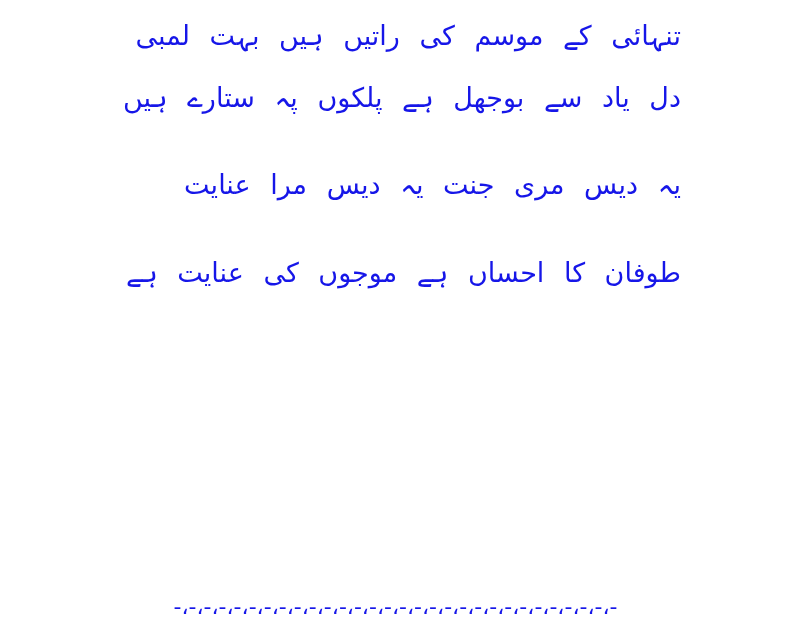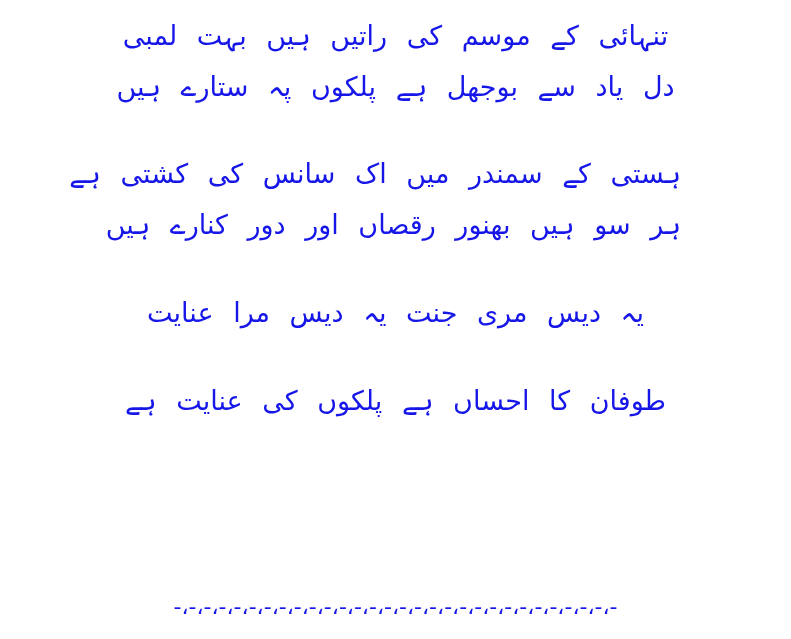--- a/index.html
+++ b/index.html
@@ -19,32 +19,32 @@
     position: relative;
     box-sizing: border-box;
     padding: 14px 110px 0 110px;
   }
   .stanza {
     margin: 0 0 44px 0;
   }
   .line {
     direction: rtl;
     unicode-bidi: bidi-override;
-    text-align: center;
+    text-align: right;
     color: #1616e8;
     font-size: 27px;
     line-height: 1.62;
     letter-spacing: 0.5px;
     word-spacing: 11px;
     white-space: nowrap;
     font-family: "DejaVu Sans", sans-serif;
     font-weight: 500;
   }
   .stanza .line + .line {
-    margin-top: 7px;
+    margin-top: 18px;
   }
   #stanza-1 { margin-top: 0; }
   .divider-wrap {
     position: absolute;
     left: 0;
     right: 0;
     bottom: 20px;
     text-align: center;
   }
   .divider {
@@ -59,30 +59,26 @@
 </head>
 <body>
 
 <div id="poem">
 
   <div class="stanza" id="stanza-1">
     <div class="line">تنہائی کے موسم کی راتیں ہیں بہت لمبی</div>
     <div class="line">دل یاد سے بوجھل ہے پلکوں پہ ستارے ہیں</div>
   </div>
 
-  <div class="stanza" id="stanza-2">
-    <div class="line">ہستی کے سمندر میں اک سانس کی کشتی ہے</div>
-    <div class="line">ہر سو ہیں بھنور رقصاں اور دور کنارے ہیں</div>
-  </div>
 
   <div class="stanza" id="stanza-3">
     <div class="line">یہ دیس مری جنت یہ دیس مرا عنایت</div>
   </div>
 
   <div class="stanza" id="stanza-4">
-    <div class="line">طوفان کا احساں ہے پلکوں کی عنایت ہے</div>
+    <div class="line">طوفان کا احساں ہے موجوں کی عنایت ہے</div>
   </div>
 
   <div class="divider-wrap">
     <span class="divider">-،-،-،-،-،-،-،-،-،-،-،-،-،-،-،-،-،-،-،-،-،-،-،-،-،-،-،-،-،-</span>
   </div>
 
 </div>
 
 </body></html>

